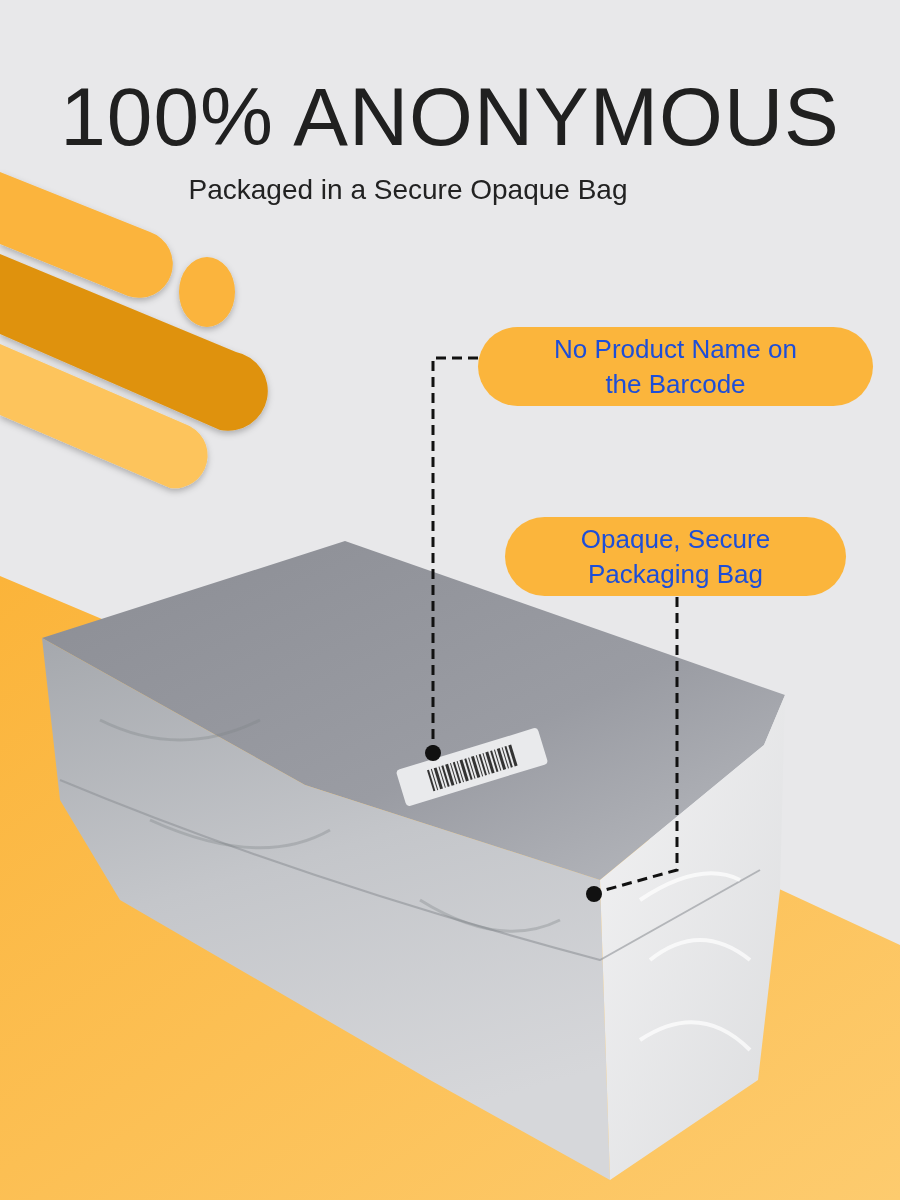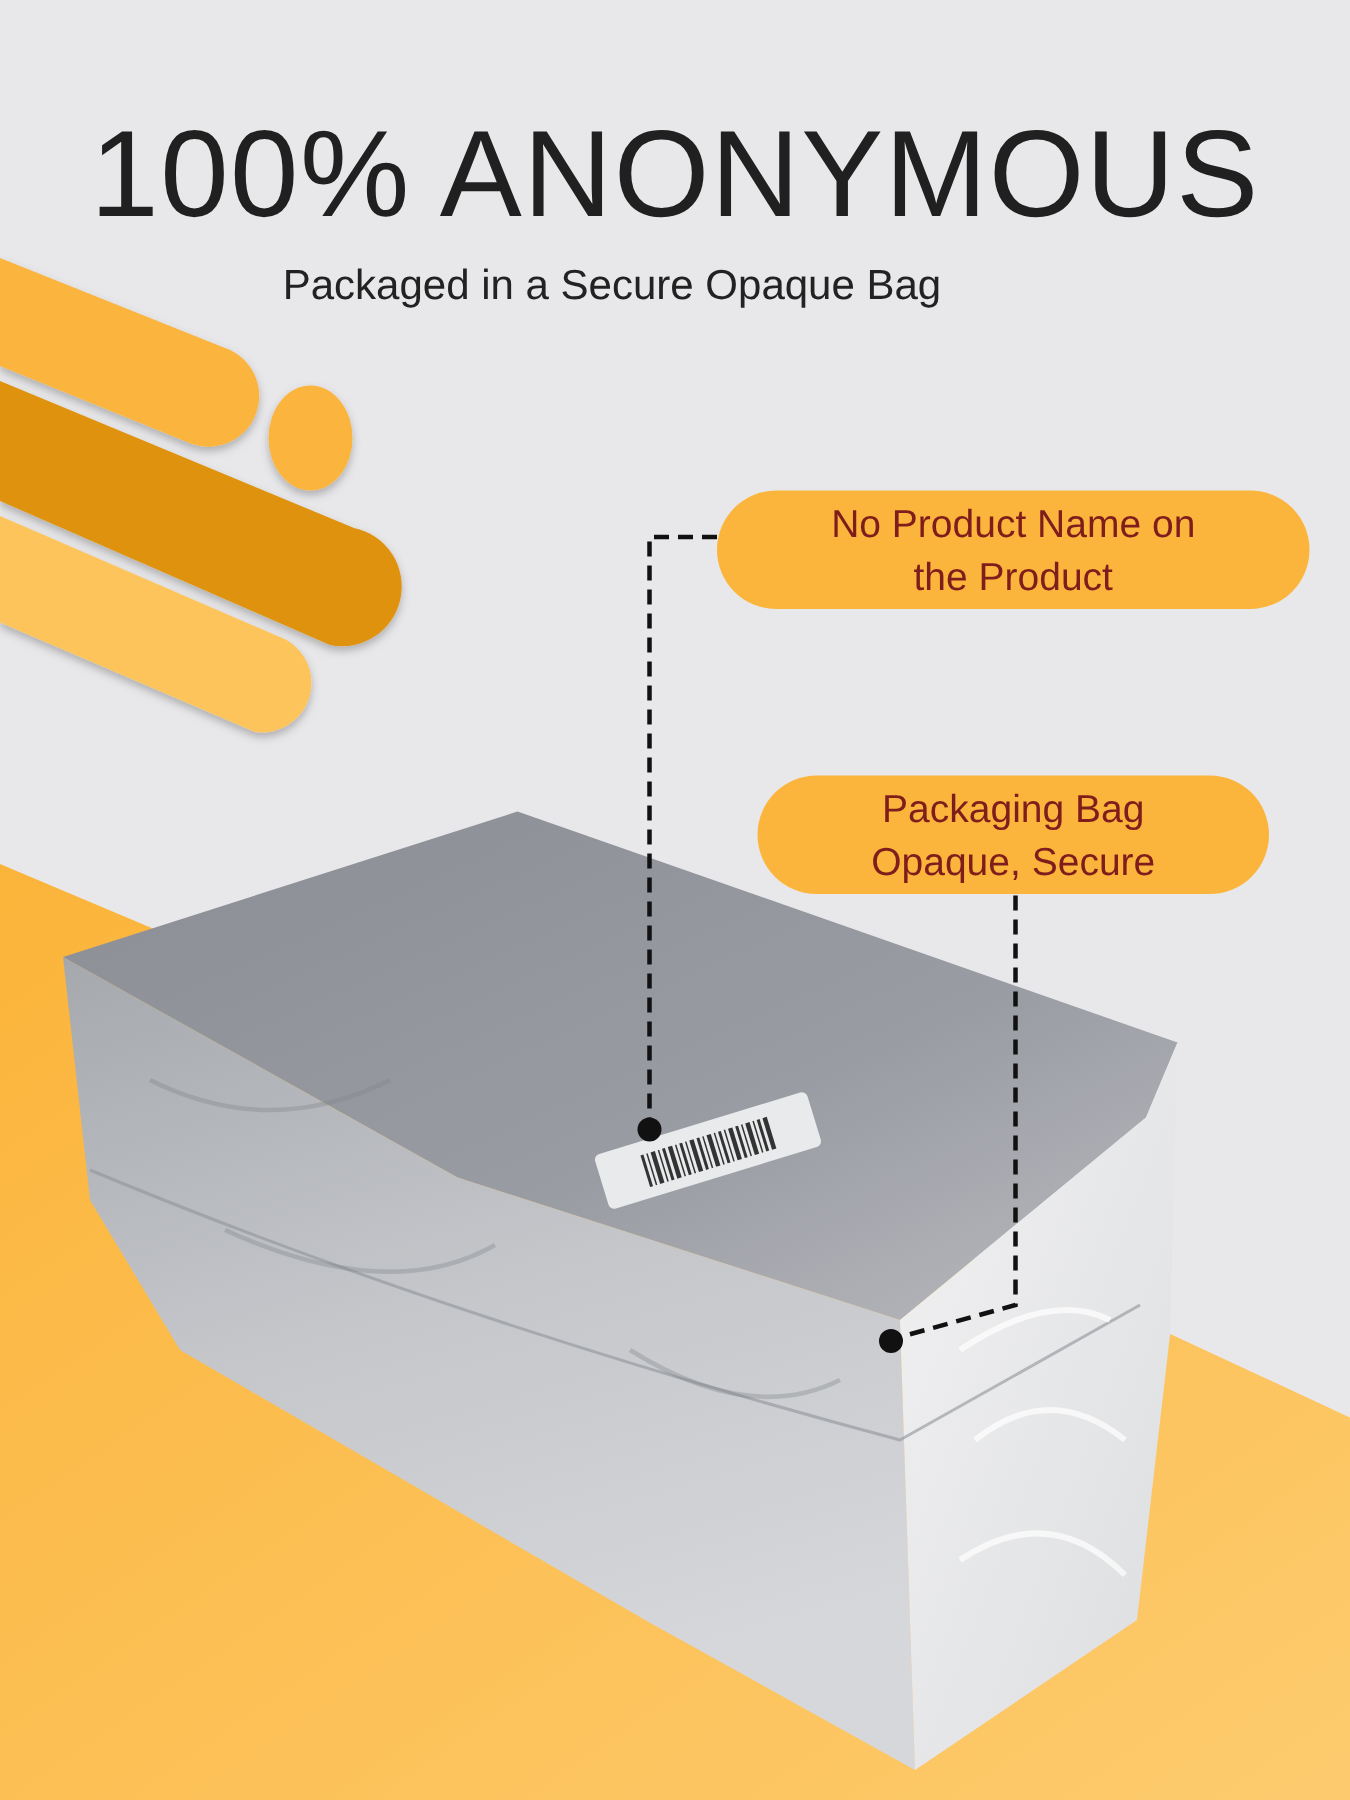--- a/index.html
+++ b/index.html
@@ -3,21 +3,21 @@
 <meta charset="utf-8">
 <style>
   html, body { margin:0; padding:0; }
   body { width:900px; height:1200px; position:relative; overflow:hidden;
          background:#e8e8ea; font-family:"Liberation Sans", sans-serif; }
   .bg { position:absolute; inset:0; }
   .title { position:absolute; left:0; top:70px; width:900px; text-align:center;
            font-size:82px; font-weight:normal; color:#202020; letter-spacing:1px; margin:0; }
   .subtitle { position:absolute; left:0; top:174px; width:816px; text-align:center;
               font-size:28px; color:#222; }
-  .pill { position:absolute; background:#fbb53c; border-radius:40px; color:#7f1d1d;
+  .pill { position:absolute; background:#fbb53c; border-radius:40px; color:#1d4ed8;
           font-size:26px; text-align:center; line-height:35px; display:flex;
           align-items:center; justify-content:center; }
   .pill1 { left:478px; top:327px; width:395px; height:79px; }
   .pill2 { left:505px; top:517px; width:341px; height:79px; }
   svg { position:absolute; left:0; top:0; }
 </style>
 </head>
 <body>
 
 <svg class="bg" width="900" height="1200" viewBox="0 0 900 1200">
@@ -99,21 +99,21 @@
   <circle cx="433" cy="753" r="8" fill="#111"></circle>
   <circle cx="594" cy="894" r="8" fill="#111"></circle>
 </svg>
 
 <h1 class="title">100% ANONYMOUS</h1>
 <div class="subtitle">Packaged in a Secure Opaque Bag</div>
 
 <div class="pill pill1">
   <div>
     <div>No Product Name on</div>
-    <div>the Product</div>
+    <div>the Barcode</div>
   </div>
 </div>
 <div class="pill pill2">
   <div>
+    <div>Opaque, Secure</div>
     <div>Packaging Bag</div>
-    <div>Opaque, Secure</div>
   </div>
 </div>
 
 </body></html>

